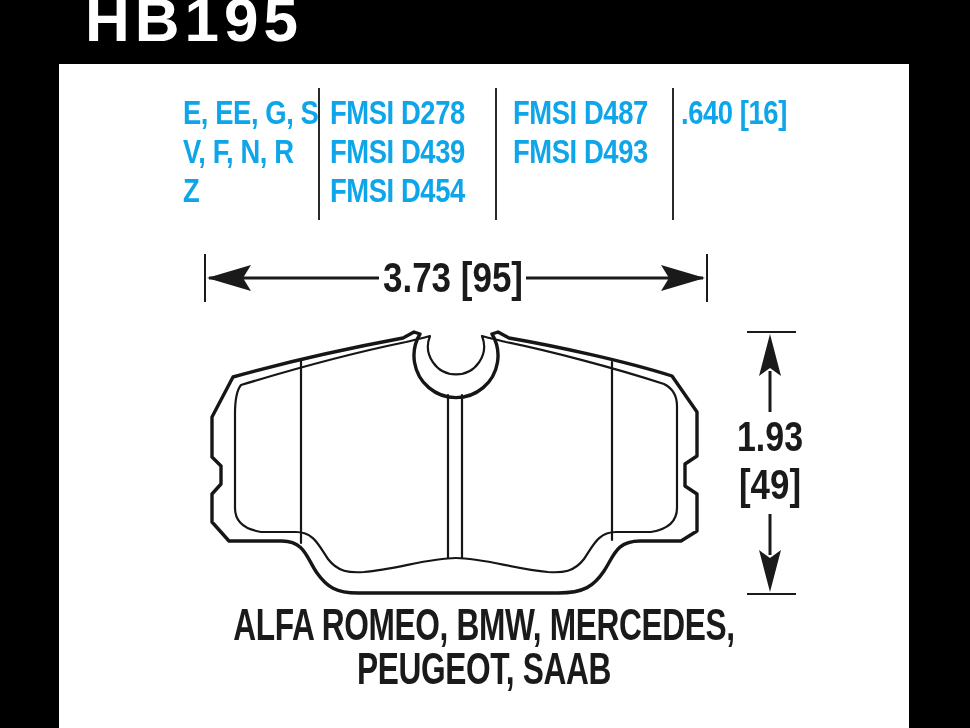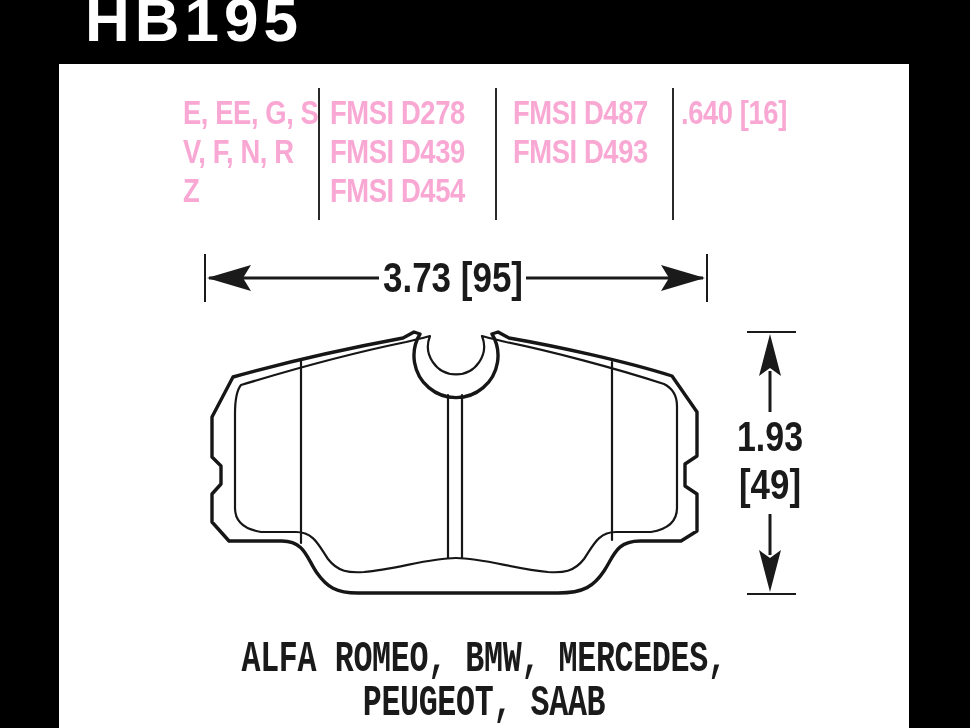--- a/index.html
+++ b/index.html
@@ -16,34 +16,34 @@
   .banner-title{
     position:absolute;left:85px;top:-11px;
     color:#fff;font-size:62px;font-weight:bold;letter-spacing:5px;
     line-height:62px;white-space:nowrap;
   }
   .drawing-svg{
     position:absolute;left:0;top:0;width:970px;height:728px;
   }
   .spec-table{
     position:absolute;left:177px;top:88px;width:625px;height:134px;
-    color:#f9a8d4;
+    color:#0ea5e9;
   }
   .spec-divider{
     position:absolute;top:0;width:2px;height:132px;background:#2a2a2a;
   }
   .spec-col{
     position:absolute;top:5px;
     font-size:33px;font-weight:bold;line-height:39px;white-space:nowrap;
     transform:scaleX(0.83);transform-origin:left top;
     letter-spacing:-0.5px;
   }
   .applications{
-    position:absolute;left:59px;top:637px;width:850px;
-    text-align:center;color:#1a1a1a;font-family:Liberation Mono, monospace;
+    position:absolute;left:59px;top:603px;width:850px;
+    text-align:center;color:#1a1a1a;
   }
   .app-line{
     font-size:44px;font-weight:bold;line-height:44px;white-space:nowrap;
     transform:scaleX(0.72);transform-origin:center top;
     letter-spacing:-0.5px;
   }
 </style>
 </head>
 <body>
 

